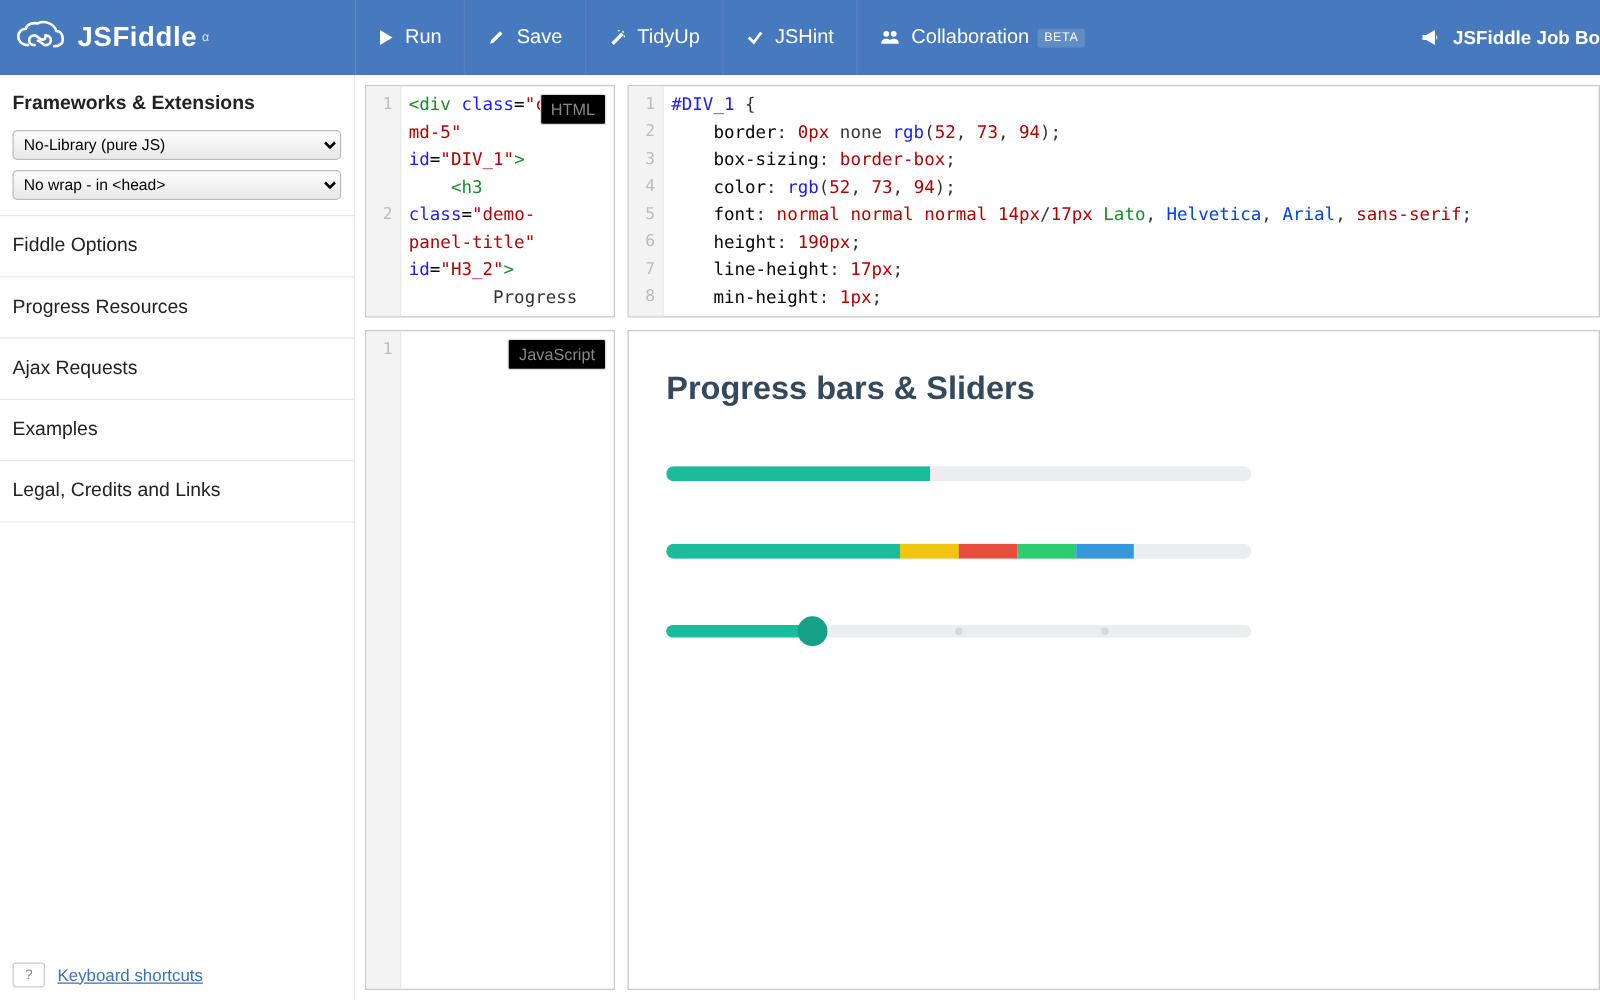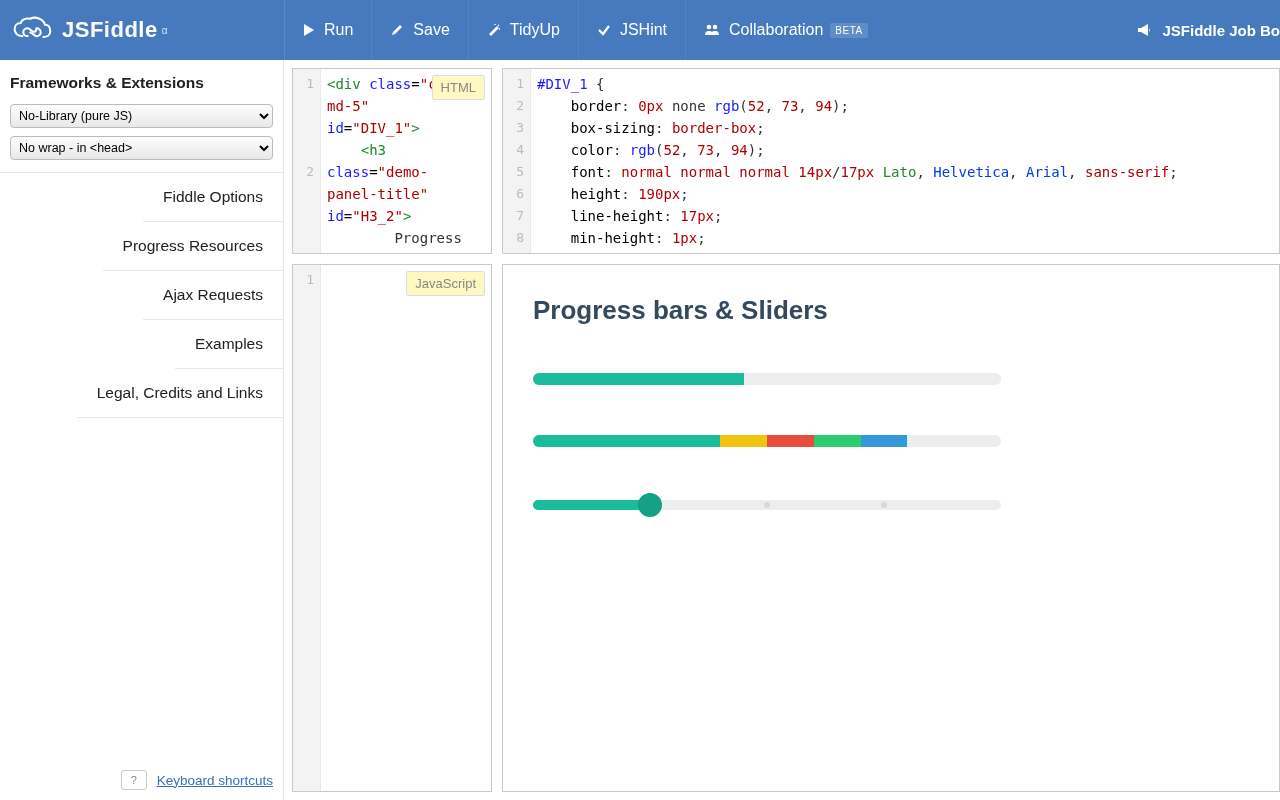--- a/index.html
+++ b/index.html
@@ -13,33 +13,33 @@
 .toolbar { display: flex; height: 100%; }
 .tool-btn { display: flex; align-items: center; padding: 0 18px; color: #fff; font-size: 16px; cursor: pointer; border-left: 1px solid rgba(255,255,255,0.08); }
 .tool-btn:first-child { border-left: 1px solid rgba(255,255,255,0.12); }
 .tool-btn .icn { margin-right: 9px; display: inline-flex; }
 .beta-badge { font-size: 10px; background: rgba(255,255,255,0.15); padding: 2px 5px; border-radius: 2px; margin-left: 7px; letter-spacing: 0.5px; }
 .spacer { flex: 1; }
 .jobboard { display: flex; align-items: center; padding: 0 0 0 16px; font-size: 15px; font-weight: 600; }
 .jobboard .icn { margin-right: 10px; display: inline-flex; }
 
 .main { display: flex; height: calc(100vh - 60px); }
-.sidebar { width: 284px; border-right: 1px solid #e7e7e7; display: flex; flex-direction: column; align-items: flex-end; }
+.sidebar { width: 284px; border-right: 1px solid #e7e7e7; display: flex; flex-direction: column; }
 .side-section { padding: 14px 10px 12px 10px; border-bottom: 1px solid #e7e7e7; }
 .side-title { font-size: 15.5px; font-weight: 700; color: #222; margin-bottom: 12px; }
 .side-select { width: 100%; height: 24px; font-size: 12.5px; margin-bottom: 8px; background: linear-gradient(#fdfdfd,#e8e8e8); border: 1px solid #bbb; border-radius: 4px; padding-left: 4px; }
 .side-select:last-child { margin-bottom: 0; }
-.side-item { padding: 15px 20px; font-size: 15.5px; color: #222; border-bottom: 1px solid #e7e7e7; cursor: pointer; }
+.side-item { padding: 15px 10px; font-size: 15.5px; color: #222; border-bottom: 1px solid #e7e7e7; cursor: pointer; }
 .side-footer { margin-top: auto; padding: 10px; display: flex; align-items: center; gap: 10px; }
 .kbd-help { width: 26px; height: 20px; border: 1px solid #ccc; border-radius: 3px; font-size: 11px; color: #888; display: flex; align-items: center; justify-content: center; }
 .kbd-link { color: #3b6fb6; font-size: 13.5px; text-decoration: underline; }
 
 .panels { flex: 1; display: grid; grid-template-columns: 200px 1fr; grid-template-rows: 186px 1fr; gap: 10px; padding: 8px 0 8px 8px; background: #fff; position: relative; }
 .panel { border: 1px solid #c9c9c9; position: relative; overflow: hidden; background: #fff; }
-.panel-label { position: absolute; top: 6px; right: 6px; border: 1px solid #ddd; background: #fef9c3; color: #888; font-size: 13px; padding: 4px 8px; border-radius: 2px; z-index: 5; }
+.panel-label { position: absolute; top: 6px; right: 6px; border: 1px solid #ddd; background: #000000; color: #888; font-size: 13px; padding: 4px 8px; border-radius: 2px; z-index: 5; }
 .gutter { width: 28px; background: #f3f3f3; border-right: 1px solid #e9e9e9; text-align: right; color: #bbb; font-family: Menlo, Consolas, monospace; font-size: 13px; padding: 4px 6px 0 0; line-height: 22px; user-select: none; }
 .code-body { display: flex; height: 100%; }
 .code-lines { flex: 1; font-family: Menlo, Consolas, monospace; font-size: 14px; line-height: 22px; padding: 4px 4px 0 6px; white-space: pre; overflow: hidden; }
 
 
 .tag { color: #1a8a2a; }
 .attr { color: #1a1aff; }
 .str { color: #b00000; }
 .sel { color: #1a1aff; }
 .prop { color: #000; }

